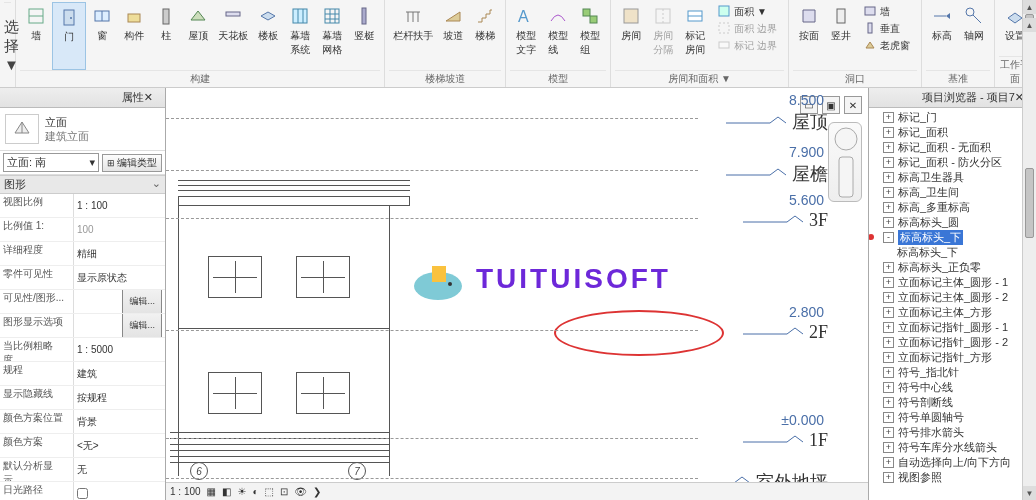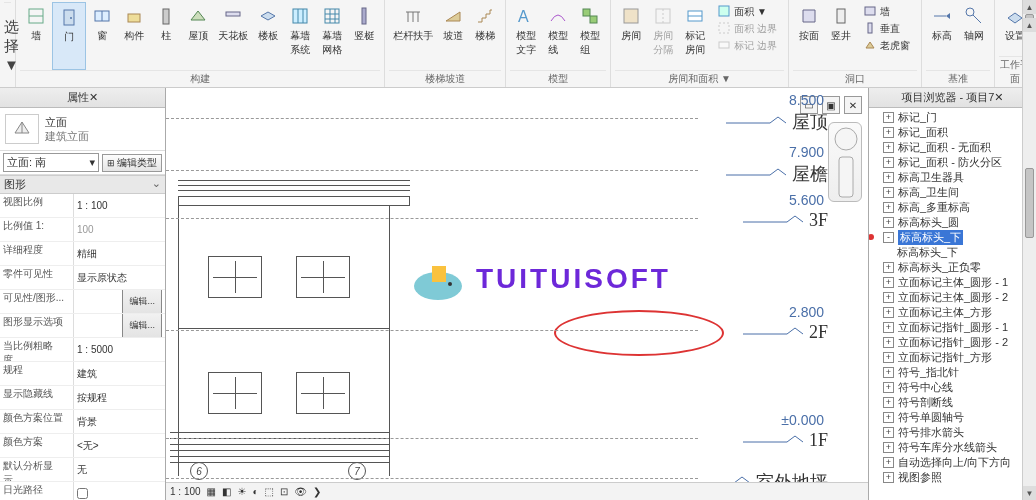--- a/index.html
+++ b/index.html
@@ -18,21 +18,21 @@
 .rbtn-s { display: flex; align-items: center; padding: 1px 4px; cursor: pointer; font-size: 10px; white-space: nowrap; }
 .rbtn-s .ic { width: 14px; height: 14px; margin-right: 2px; }
 .stack { display: flex; flex-direction: column; justify-content: flex-start; gap: 1px; }
 
 svg { display: block; }
 
 .workspace { display: flex; height: 412px; }
 .panel { background: #f5f5f5; border-right: 1px solid #aaa; display: flex; flex-direction: column; }
 .panel-l { width: 166px; }
 .panel-r { width: 168px; border-left: 1px solid #aaa; border-right: none; }
-.panel-title { background: linear-gradient(#eee,#e2e2e2); border-bottom: 1px solid #bbb; padding: 2px 12px; display: flex; justify-content: center; align-items: center; font-size: 11px; }
+.panel-title { background: linear-gradient(#eee,#e2e2e2); border-bottom: 1px solid #bbb; padding: 2px 12px; display: flex; justify-content: flex-end; align-items: center; font-size: 11px; }
 .panel-title .x { cursor: pointer; font-size: 11px; }
 
 .type-sel { display: flex; align-items: center; padding: 6px 5px; gap: 6px; border-bottom: 1px solid #ddd; background: #fff; }
 .type-sel .tic { width: 34px; height: 30px; border: 1px solid #ccc; display:flex;align-items:center;justify-content:center;background:#fff; }
 .type-sel .t { font-size: 11px; line-height: 14px; }
 
 .drop-row { display: flex; align-items: center; padding: 2px 3px; gap: 3px; background: #fff; border-bottom: 1px solid #ddd; }
 .drop { flex: 1; border: 1px solid #999; background: #fff; padding: 1px 3px; font-size: 11px; display:flex;justify-content:space-between;align-items:center; }
 .ebtn { border: 1px solid #999; background: linear-gradient(#fdfdfd,#e5e5e5); padding: 1px 4px; font-size: 10px; cursor: pointer; }
 

